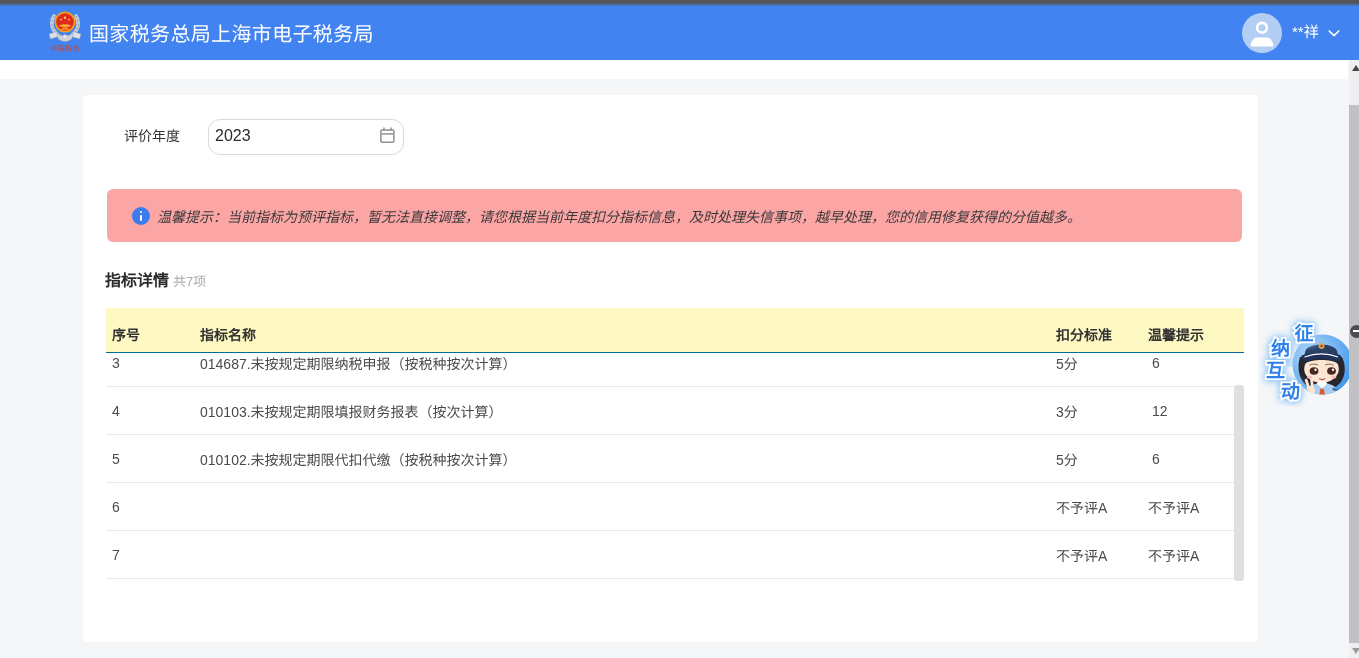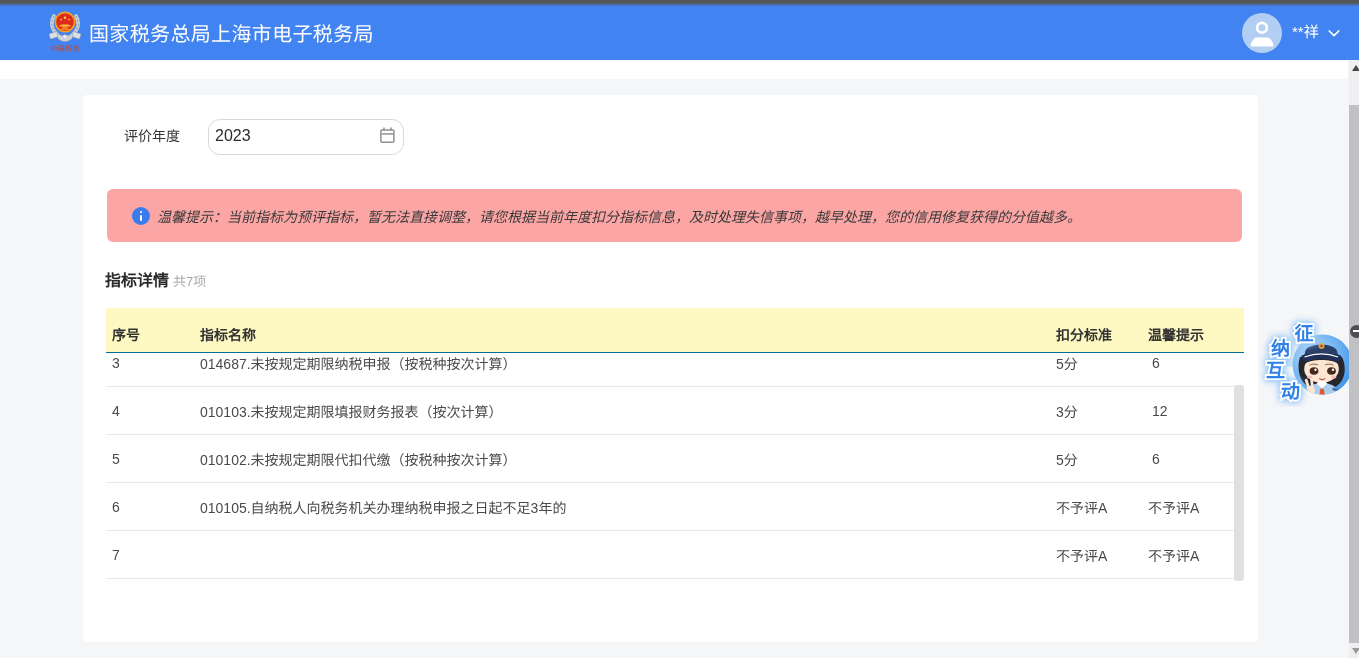--- a/index.html
+++ b/index.html
@@ -127,21 +127,20 @@
             <span class="cc c4 num">12</span>
           </div>
           <div class="trow">
             <span class="cc c1">5</span>
             <span class="cc c2">010102.未按规定期限代扣代缴（按税种按次计算）</span>
             <span class="cc c3">5分</span>
             <span class="cc c4 num">6</span>
           </div>
           <div class="trow">
             <span class="cc c1">6</span>
-            <span class="cc c2">010105.自纳税人向税务机关办理纳税申报之日起不足3年的</span>
             <span class="cc c3">不予评A</span>
             <span class="cc c4">不予评A</span>
           </div>
           <div class="trow">
             <span class="cc c1">7</span>
             <span class="cc c3">不予评A</span>
             <span class="cc c4">不予评A</span>
           </div>
         </div>
       </div>

